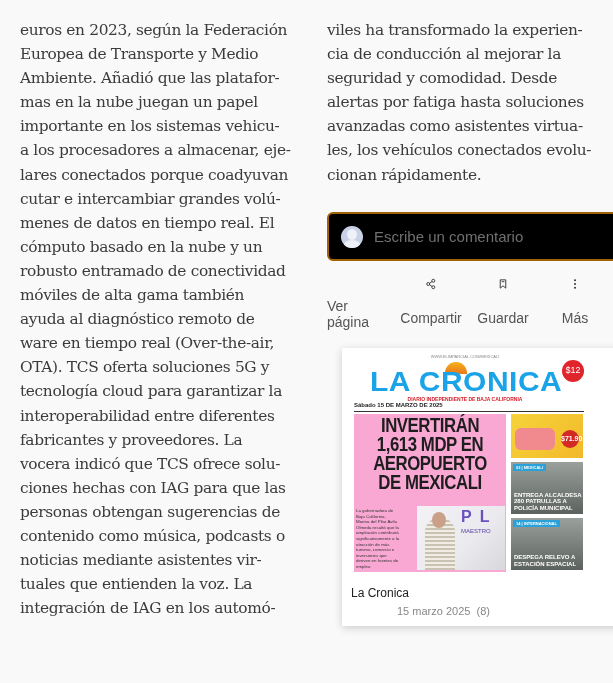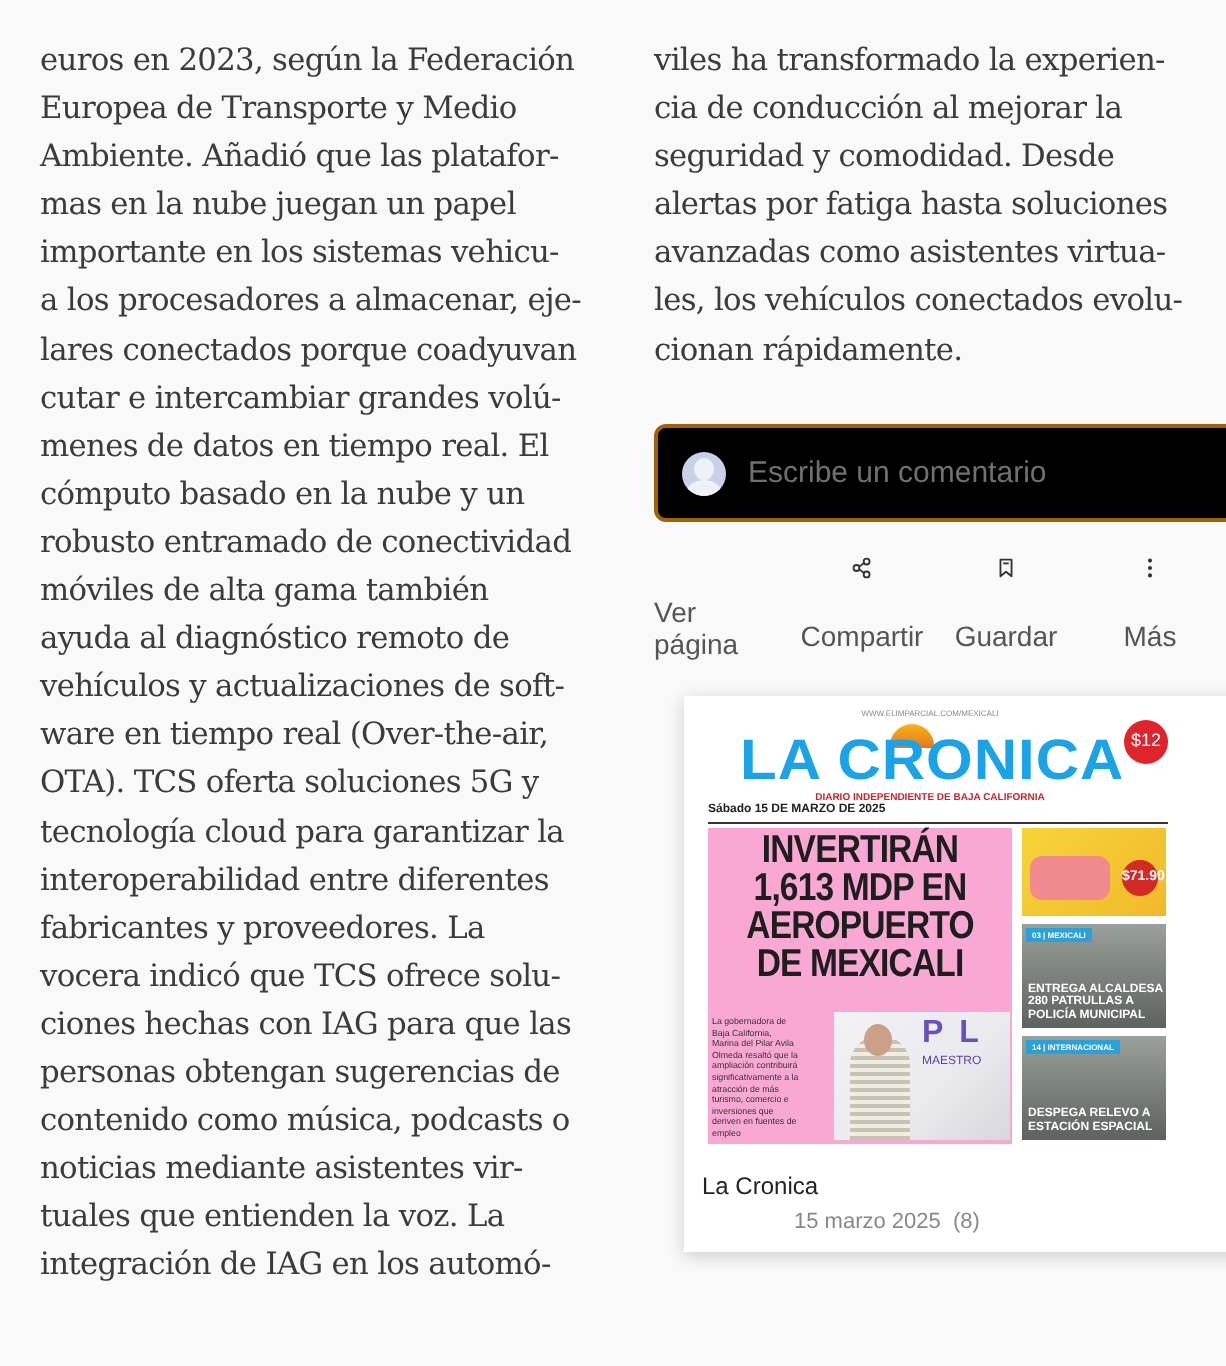--- a/index.html
+++ b/index.html
@@ -116,21 +116,20 @@
     <p>mas en la nube juegan un papel</p>
     <p>importante en los sistemas vehicu-</p>
     <p>a los procesadores a almacenar, eje-</p>
     <p>lares conectados porque coadyuvan</p>
     <p>cutar e intercambiar grandes volú-</p>
     <p>menes de datos en tiempo real. El</p>
     <p>cómputo basado en la nube y un</p>
     <p>robusto entramado de conectividad</p>
     <p>móviles de alta gama también</p>
     <p>ayuda al diagnóstico remoto de</p>
-    <p>vehículos y actualizaciones de soft-</p>
     <p>ware en tiempo real (Over-the-air,</p>
     <p>OTA). TCS oferta soluciones 5G y</p>
     <p>tecnología cloud para garantizar la</p>
     <p>interoperabilidad entre diferentes</p>
     <p>fabricantes y proveedores. La</p>
     <p>vocera indicó que TCS ofrece solu-</p>
     <p>ciones hechas con IAG para que las</p>
     <p>personas obtengan sugerencias de</p>
     <p>contenido como música, podcasts o</p>
     <p>noticias mediante asistentes vir-</p>

